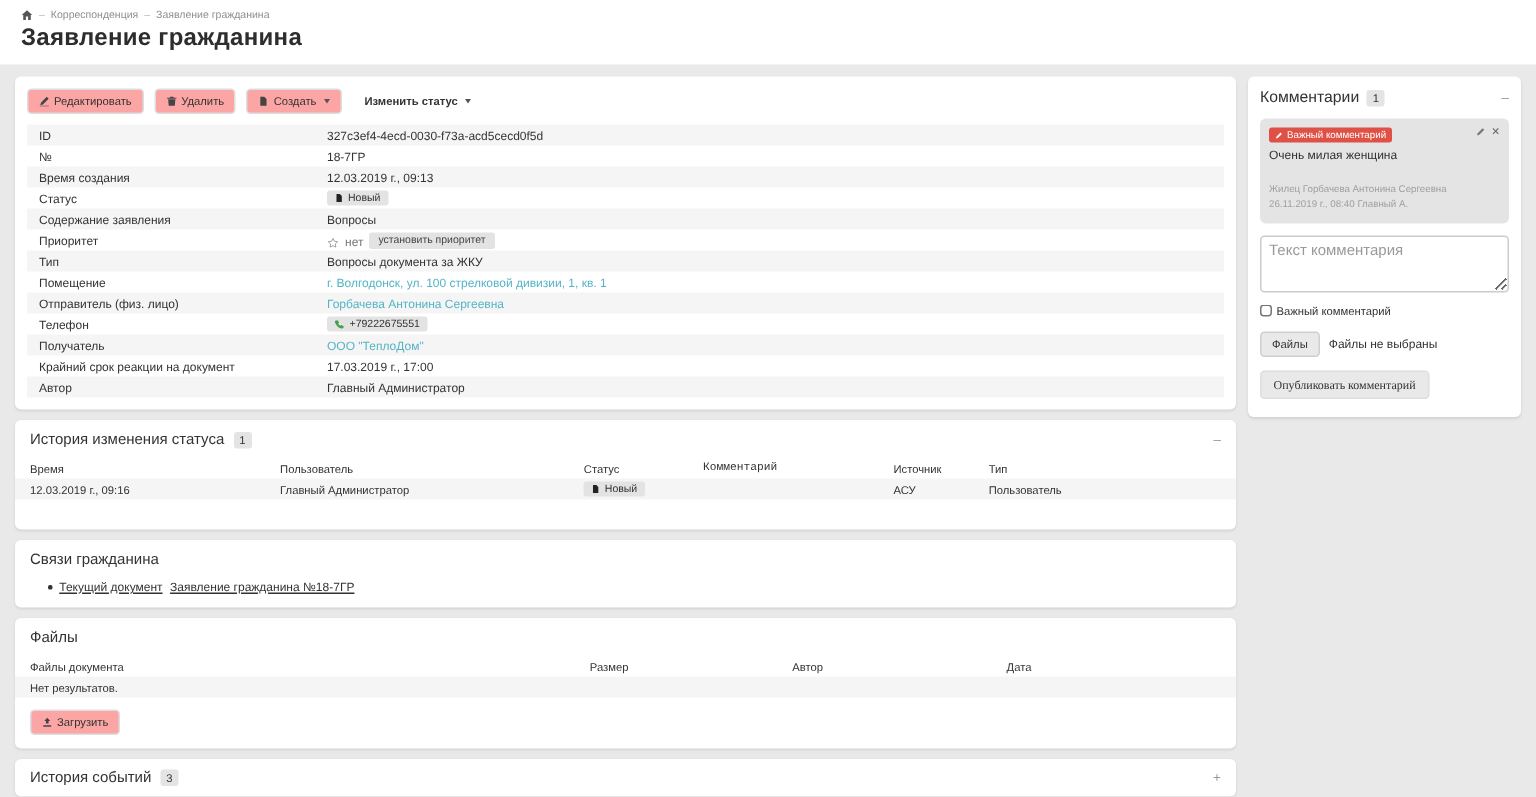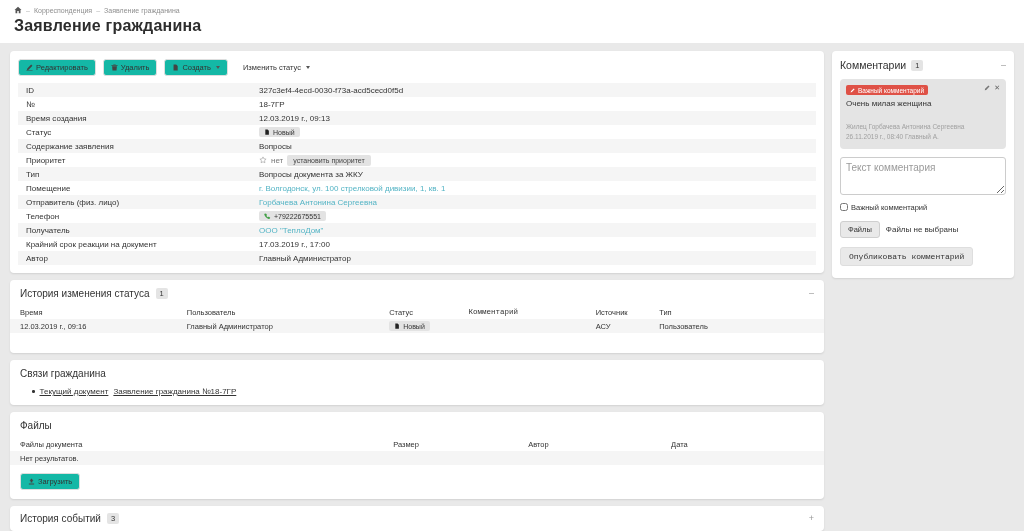--- a/index.html
+++ b/index.html
@@ -18,33 +18,33 @@
 
   .layout { display:flex; gap:8px; padding:8px 10px 0; align-items:flex-start; }
   .main-col { width:814px; display:flex; flex-direction:column; gap:7px; }
   .side-col { width:182px; }
 
   .card { background:#fff; border-radius:4px; box-shadow:0 1px 2px rgba(0,0,0,.10); }
 
   
   .details-card { padding:8px; }
   .toolbar { display:flex; align-items:center; gap:7px; margin-bottom:7px; }
-  .btn { display:inline-flex; align-items:center; gap:3px; background:#14b8a6; border:1px solid #dedede;
+  .btn { display:inline-flex; align-items:center; gap:3px; background:#fca5a5; border:1px solid #dedede;
          border-radius:3px; padding:3px 7px; font-size:7.5px; color:#333; cursor:pointer;
          font-family:inherit; }
-  .btn.plain { background:transparent; border-color:transparent; }
+  .btn.plain { background:transparent; border-color:transparent;font-weight:bold; }
   .caret { width:0; height:0; border-left:2.5px solid transparent; border-right:2.5px solid transparent;
            border-top:3.2px solid #555; display:inline-block; margin-left:2px; }
   .icon svg { display:block; }
 
   
   .detail-row { display:flex; align-items:center; min-height:14px; font-size:8px; }
   .detail-row:nth-child(odd) { background:#f5f5f5; }
   .detail-label { width:200px; padding-left:8px; color:#333; flex-shrink:0; }
-  .detail-value { flex:1; display:flex; align-items:center; gap:4px;margin-left:41px; }
+  .detail-value { flex:1; display:flex; align-items:flex-end; gap:4px; }
   a.link { color:#54b4c5; text-decoration:none; }
 
   .badge-gray { display:inline-flex; align-items:center; gap:3px; background:#e3e3e3;
                 border-radius:2px; padding:1.5px 5px; font-size:7px; color:#333; }
   .badge-count { background:#e4e4e4; border-radius:2px; padding:1px 4px; font-size:7.5px; color:#333; }
   .action-chip { background:#e3e3e3; border:none; border-radius:2px; padding:2px 6px; font-size:7px;
                  color:#444; cursor:pointer; font-family:inherit; }
   .muted { color:#777; }
 
   
@@ -78,21 +78,21 @@
   .comment-meta { margin-top:14px; font-size:6.5px; color:#a0a0a0; line-height:1.5; }
   .comment-textarea { width:100%; height:38px; margin-top:8px; border:1px solid #ccc; border-radius:3px;
                       font-size:10px; padding:4px 5px; font-family:inherit; color:#333; resize:vertical; }
   .comment-textarea::placeholder { color:#9a9a9a; }
   .check-row { display:flex; align-items:center; gap:3px; margin-top:6px; font-size:7.5px; color:#333; }
   .check-row input { width:8px; height:8px; }
   .file-row { display:flex; align-items:center; gap:6px; margin-top:9px; font-size:8px; }
   .file-btn { background:#e9e9e9; border:1px solid #cfcfcf; border-radius:3px; padding:3px 7px;
               font-size:7.5px; cursor:pointer; font-family:inherit; color:#333; }
   .publish-btn { margin-top:9px; background:#e9e9e9; border:1px solid #dedede; border-radius:3px;
-                 padding:4px 8px; font-size:8px; color:#333; cursor:pointer; font-family:Liberation Mono, monospace; }
+                 padding:4px 8px; font-size:8px; color:#333; cursor:pointer; font-family:Liberation Serif, serif; }
 </style>
 </head>
 <body>
 
 <div class="topbar">
   <div class="breadcrumb">
     <span class="icon">
       <svg width="8" height="8" viewBox="0 0 16 16" fill="#555">
           <path d="M8 1.5 1 8h2v6.5h3.5V10h3v4.5H13V8h2z"></path>
         </svg>

